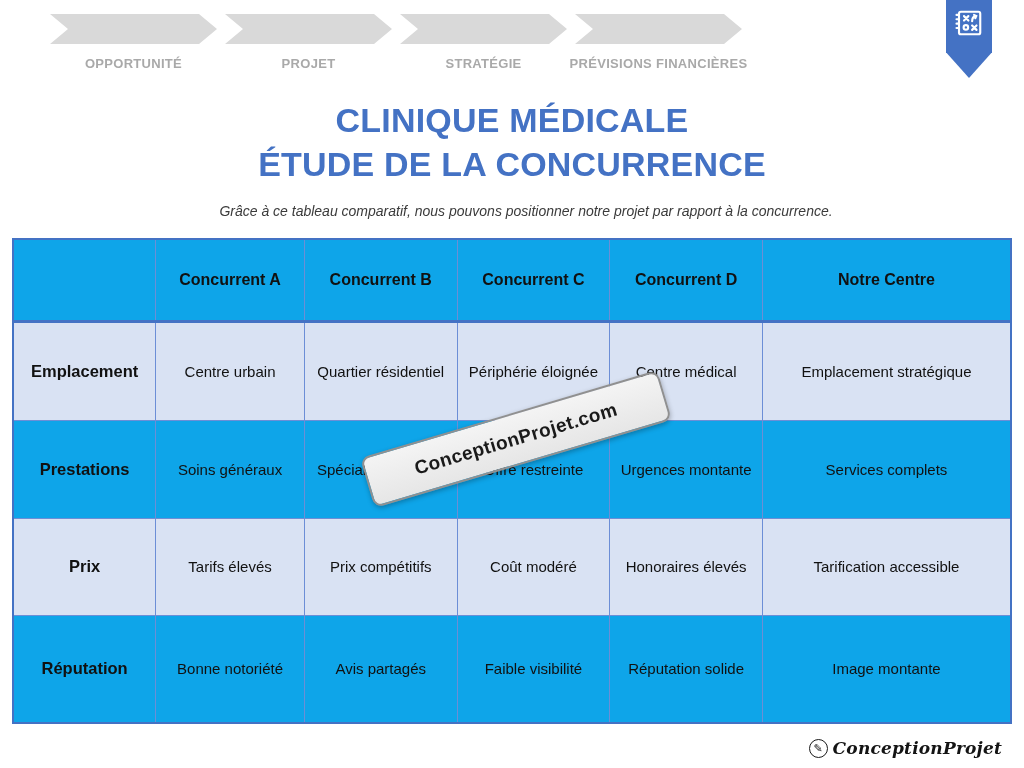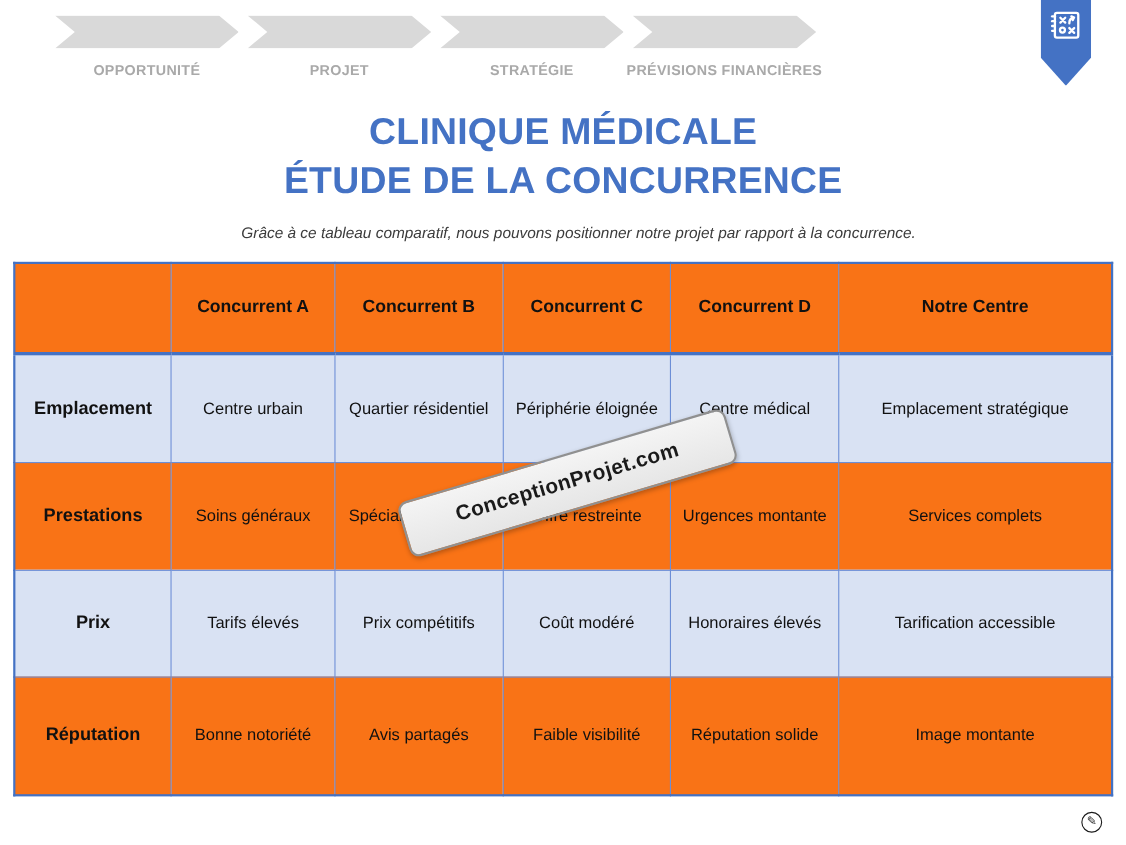--- a/index.html
+++ b/index.html
@@ -26,21 +26,21 @@
   
   .title { position: absolute; left: 0; top: 98px; width: 1024px; text-align: center;
     color: #4472C4; font-weight: bold; font-size: 34px; line-height: 44px; letter-spacing: .2px; }
   .subtitle { position: absolute; left: 0; top: 203px; width: 1024px; text-align: center;
     font-style: italic; font-size: 14px; color: #3b3b3b; padding-left: 28px; }
 
   
   table.cmp { position: absolute; left: 12px; top: 238px; width: 1000px;
     border-collapse: collapse; table-layout: fixed; }
   table.cmp th, table.cmp td { border: 1.5px solid #6C8ED6; text-align: center;
-    vertical-align: middle; padding: 6px 10px; color: #111; background: #f97316; }
+    vertical-align: middle; padding: 6px 10px; color: #111; background: #0ea5e9; }
   table.cmp thead th { height: 82px; font-size: 16px; font-weight: bold;
     border-bottom: 3px solid #4472C4; }
   table.cmp tbody th { font-size: 16.5px; font-weight: bold; }
   table.cmp tbody td { font-size: 15px; }
   table.cmp tbody tr.hl th, table.cmp tbody tr.hl td { background: #D9E2F3; }
   table.cmp { border: 2px solid #4472C4; }
 
   
   .watermark { position: absolute; left: 361px; top: 413px; width: 310px; height: 52px;
     transform: rotate(-16.5deg);
@@ -159,15 +159,16 @@
         </tr>
       </tbody>
   </table>
 
   <div class="watermark">
     <span>ConceptionProjet.com</span>
   </div>
 
   <div class="brand">
     <span class="brand-circle">✎</span>
+    <span class="brand-text">ConceptionProjet</span>
   </div>
 
 </div>
 
 </body></html>

